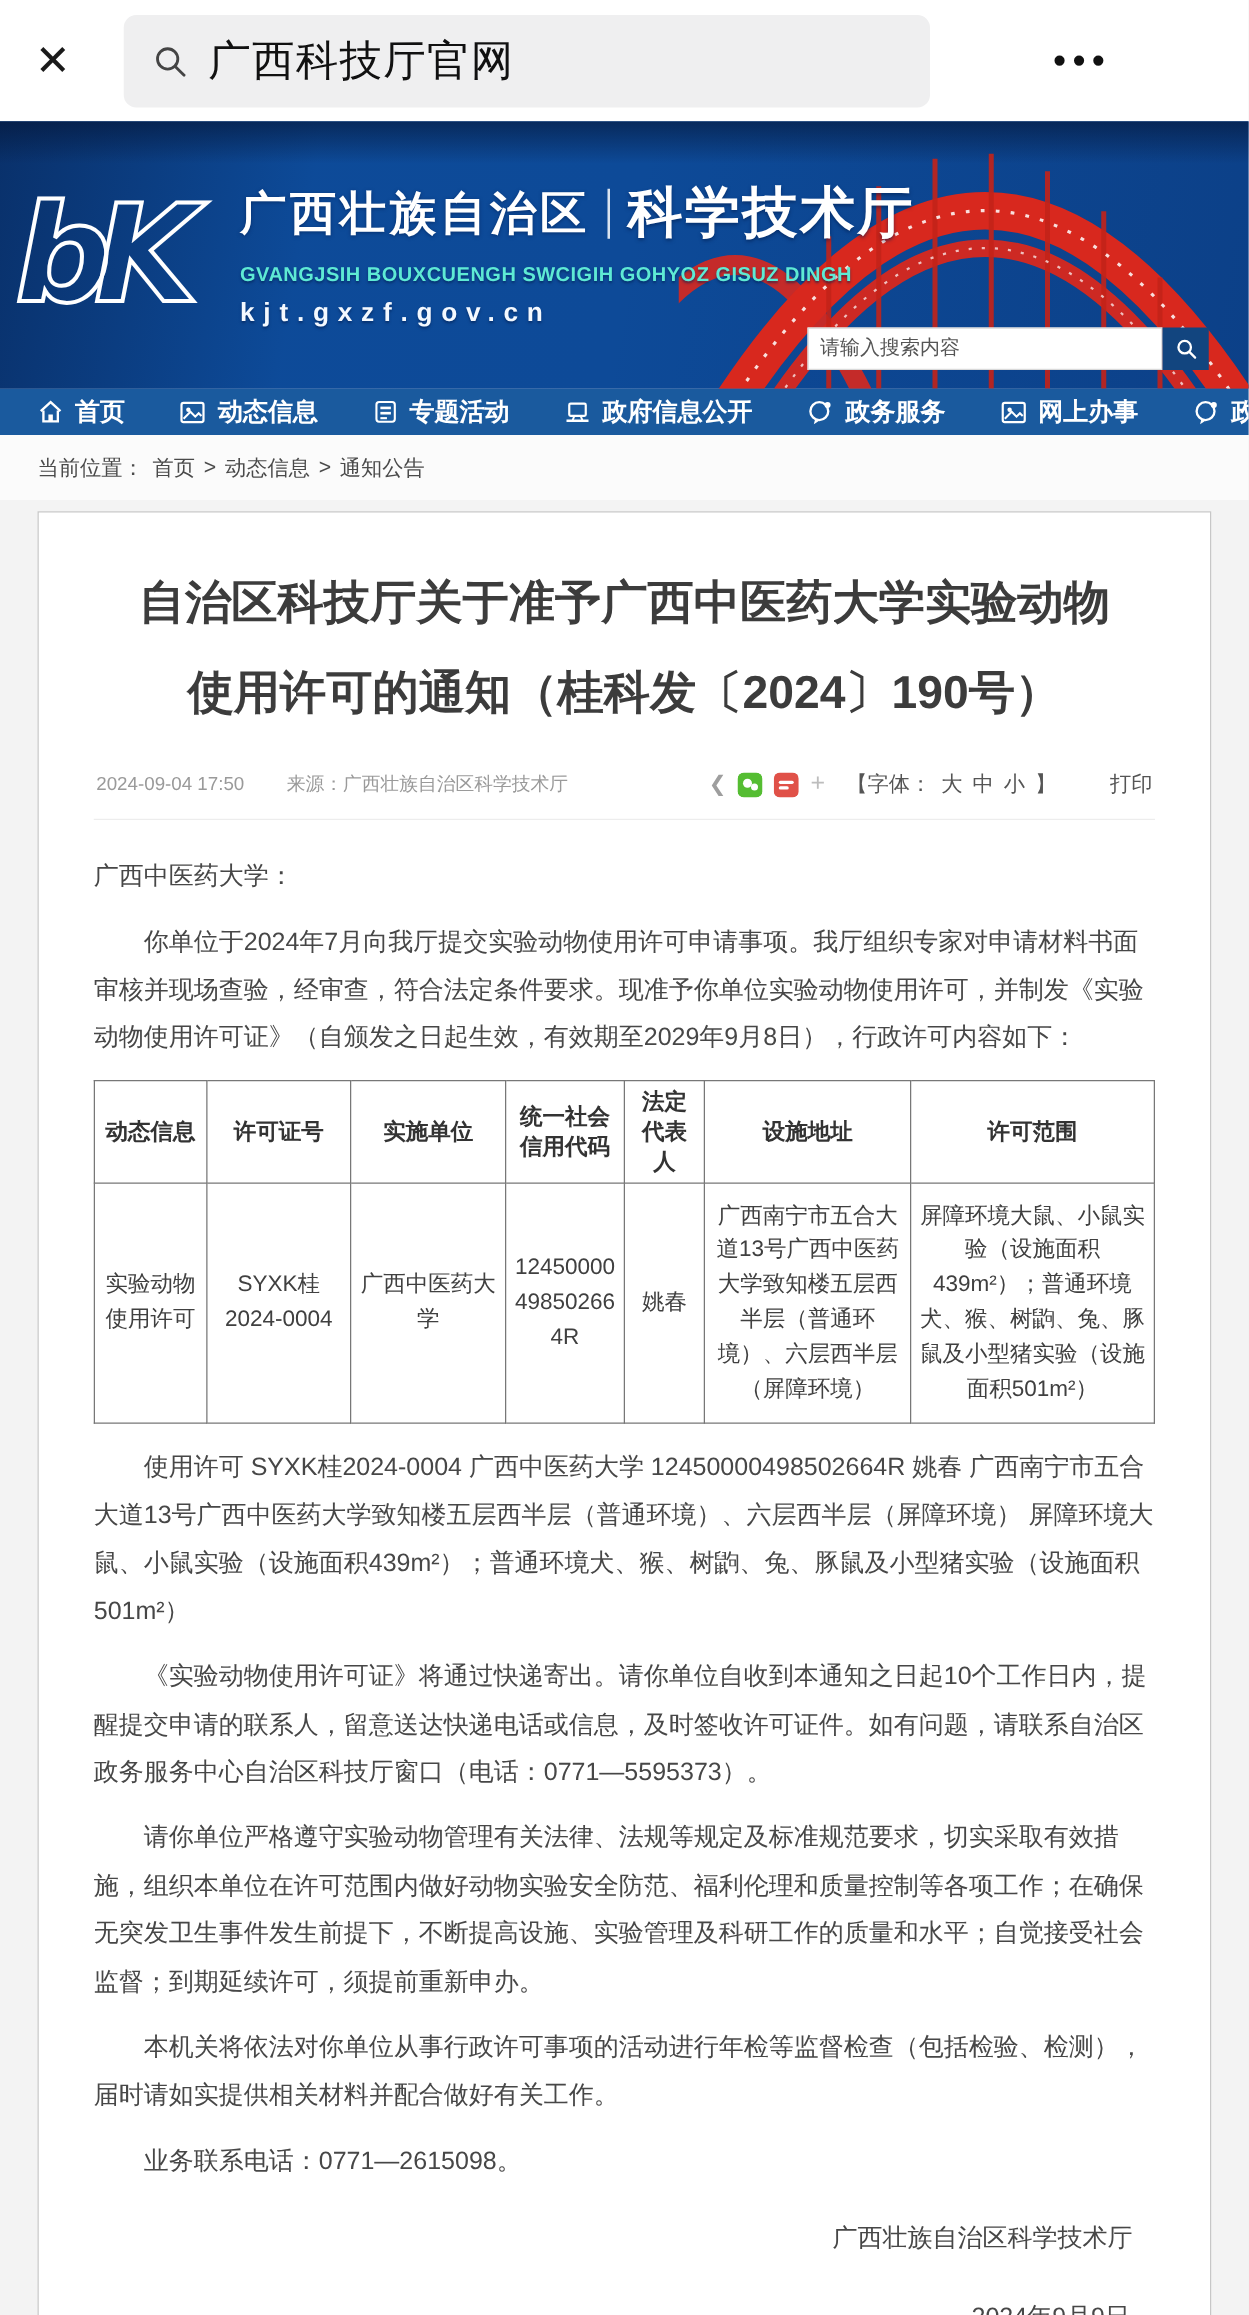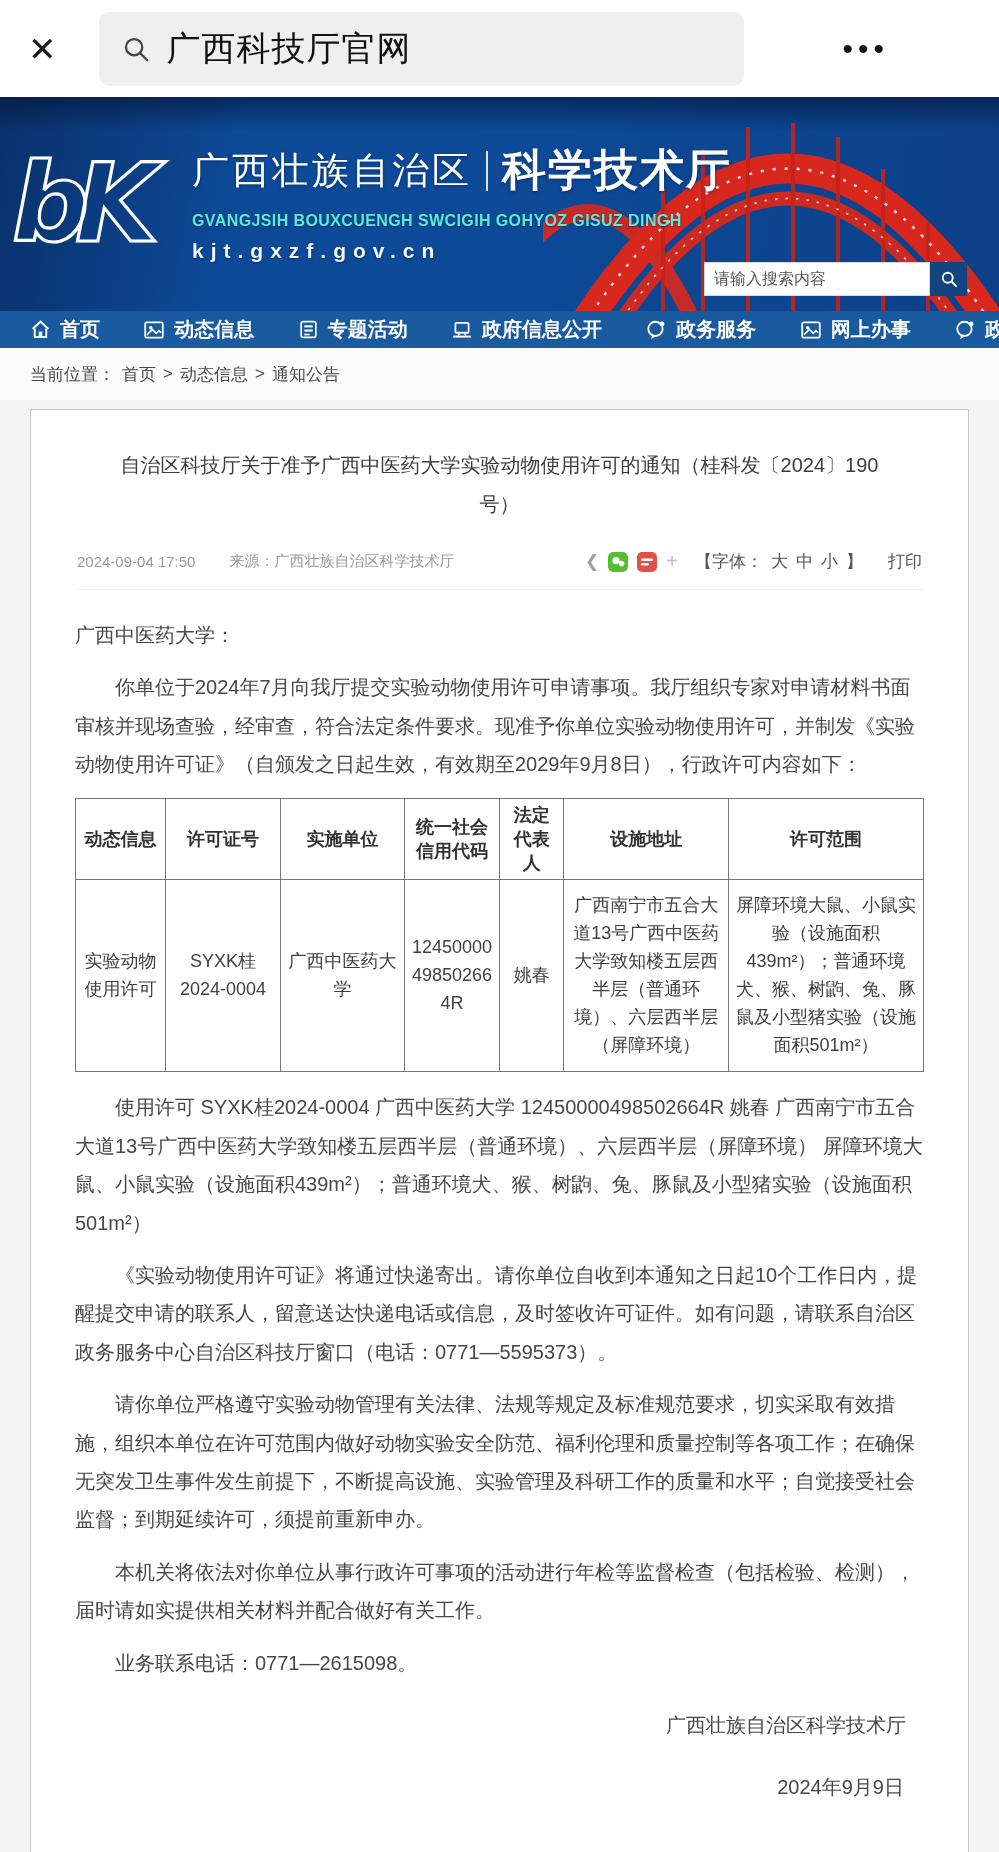--- a/index.html
+++ b/index.html
@@ -32,28 +32,28 @@
     background-color:#0d4a98;
   }
   .banner::before { content:""; position:absolute; inset:0;
       background:linear-gradient(100deg, rgba(6,28,70,.55) 0%, rgba(13,77,157,.15) 25%, rgba(26,108,192,0) 50%, rgba(10,46,106,.35) 100%); }
   .banner::after { content:""; position:absolute; left:0; right:0; top:0; height:34px;
       background:linear-gradient(180deg, rgba(4,20,52,.6), rgba(4,20,52,0)); }
   .bridge { position:absolute; right:-14px; top:0; z-index:1; }
   .logo { position:absolute; left:10px; top:48px; z-index:2; }
   .banner-text { position:absolute; left:192px; top:44px; z-index:2; color:#fff; }
   .org-line { display:flex; align-items:center; }
-  .org-cn { font-size:37px; font-weight:400; letter-spacing:3px; text-shadow:0 1px 3px rgba(0,30,80,.6); }
+  .org-cn { font-size:37px; font-weight:700; letter-spacing:3px; text-shadow:0 1px 3px rgba(0,30,80,.6); }
   .org-divider { width:2px; height:40px; background:rgba(255,255,255,.85); margin:0 14px; }
   .dept-cn { font-size:44px; font-weight:700; letter-spacing:2px; text-shadow:0 1px 3px rgba(0,30,80,.6); }
   .zhuang { margin-top:12px; font-size:16px; font-weight:700; letter-spacing:.4px; color:#5eead4; text-shadow:0 1px 2px rgba(0,30,80,.6); }
   .site-url { margin-top:9px; font-size:21px; font-weight:700; letter-spacing:7px; color:#f4f9ff; text-shadow:0 1px 2px rgba(0,30,80,.6); }
   .banner-search { position:absolute; right:32px; bottom:15px; z-index:3; display:flex; height:34px; }
   .banner-search input {
-    width:226px; height:34px; border:1px solid #d9d9d9; background:#fff; outline:none;
+    width:284px; height:34px; border:1px solid #d9d9d9; background:#fff; outline:none;
     font-size:16px; padding:0 9px; color:#333; font-family:inherit;
   }
   .banner-search input::placeholder { color:#555; }
   .banner-search button {
     width:37px; height:34px; border:0; background:#12457f; cursor:pointer;
     display:flex; align-items:center; justify-content:center;
   }
 
   
   .navbar { height:37px; background:#1a5a9e; overflow:hidden; }
@@ -64,32 +64,32 @@
   
   .breadcrumb { height:52px; background:#fbfbfb; display:flex; align-items:center; padding:0 30px; font-size:17px; color:#4a4a4a; gap:7px; }
   .breadcrumb .crumb { cursor:pointer; }
 
   
   .card {
     margin:9px 30px 0; background:#fff; border:1px solid #c7c7c7;
     padding:30px 44px 60px; min-height:1440px;
   }
   .article-title {
-    font-size:20px; font-weight:400; color:#3c3c3c; text-align:center;
+    font-size:37px; font-weight:700; color:#3c3c3c; text-align:center;
     line-height:1.95; margin:6px 30px 22px;
   }
   .meta { display:flex; align-items:center; padding:4px 2px 16px; border-bottom:1px solid #ededed; color:#9a9a9a; font-size:15px; }
   .meta-date { margin-right:34px; }
   .meta-right { margin-left:auto; display:flex; align-items:center; gap:9px; }
   .share-arrow { color:#9e9e9e; font-size:17px; cursor:pointer; }
   .badge { width:20px; height:20px; border-radius:5px; display:inline-flex; cursor:pointer; }
   .plus { color:#bdbdbd; font-size:20px; cursor:pointer; margin-right:8px; }
   .font-ctl { color:#555; font-size:17px; display:flex; align-items:center; gap:8px; }
   .font-size-opt { cursor:pointer; }
-  .print { color:#555; font-size:17px; margin-left:16px; cursor:pointer; }
+  .print { color:#555; font-size:17px; margin-left:34px; cursor:pointer; }
 
   
   .body-text { font-size:20px; color:#474747; line-height:1.92; margin-top:26px; }
   .body-text p { margin-bottom:14px; }
   .body-text p.ind { text-indent:2em; }
 
   table.permit { width:100%; border-collapse:collapse; table-layout:fixed; margin:10px 0 16px; }
   table.permit th, table.permit td { border:1px solid #777; text-align:center; vertical-align:middle; padding:4px 5px; }
   table.permit th { font-size:18px; font-weight:700; color:#333; height:52px; line-height:1.35; }
   table.permit td { font-size:18px; color:#404040; height:192px; line-height:1.55; }

